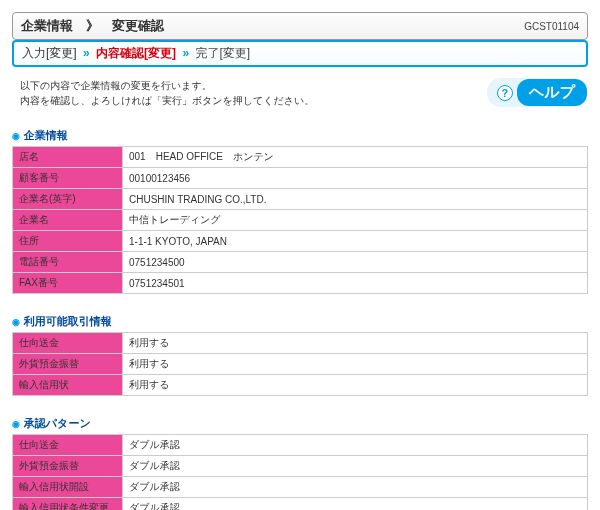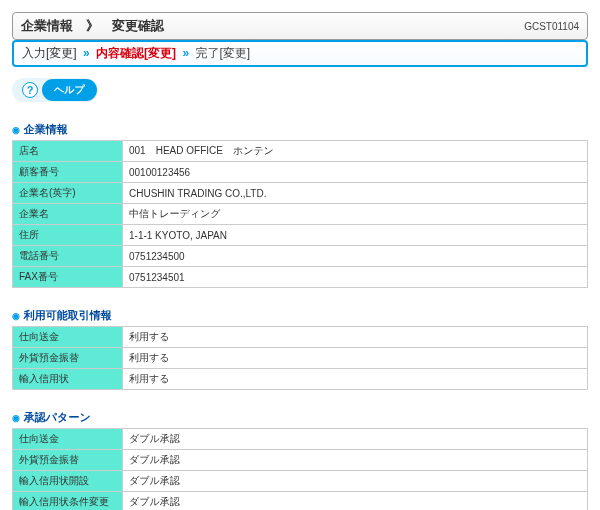--- a/index.html
+++ b/index.html
@@ -8,45 +8,49 @@
 .title-bar .t{font-size:13px;font-weight:bold}
 .title-bar .code{font-size:10px;color:#444}
 .bc{border:2px solid #00a0e9;border-radius:4px;padding:3px 8px;font-size:12px;background:linear-gradient(#fff,#f6fbff);margin-bottom:11px}
 .bc .sep{color:#00a0e9;font-weight:bold;margin:0 3px}
 .bc .cur{color:#d7000f;font-weight:bold}
 .bc .nx{color:#444}
 .msg-row{display:flex;justify-content:space-between;align-items:flex-start;margin:4px 0 10px}
 .msg{font-size:10px;line-height:1.5;color:#333;padding-left:8px}
 .help{background:#e6f4fb;border-radius:14px;padding:1px 1px 1px 10px;display:flex;align-items:center;gap:4px}
 .help .q{width:16px;height:16px;border-radius:50%;background:#fff;color:#00a0e9;border:1px solid #00a0e9;font-weight:bold;text-align:center;line-height:14px;font-size:11px}
-.help .btn{background:#00a0e9;color:#fff;border-radius:12px;padding:2px 10px;font-size:10px}
+.help .btn{background:#00a0e9;color:#fff;border-radius:12px;padding:2px 10px;font-size:15px}
 .sec-h{color:#004a9e;font-weight:bold;font-size:11px;margin:20px 0 3px;display:flex;align-items:center;gap:4px}
 .sec-h::before{content:"◉";color:#00a0e9;font-size:9px}
 table{width:100%;border-collapse:collapse;border:1px solid #ccc}
 th,td{border:1px solid #ccc;padding:3px 6px;font-size:10px;text-align:left;font-weight:normal}
-th{background:#5eead4;width:110px;color:#333}
+th{background:#ec4899;width:110px;color:#333}
 .btn{border:2px solid #00a0e9;border-radius:4px;padding:3px 14px;font-size:12px;font-weight:bold;background:linear-gradient(#fff,#eaf6fd);color:#0072bc;display:flex;align-items:center;gap:6px;cursor:pointer}
 </style>
 </head>
 <body>
 
 <div class="title-bar">
   <span class="t">企業情報　》　変更確認</span>
   <span class="code">GCST01104</span>
 </div>
 
 <div class="bc">
   <span>入力[変更]</span>
   <span class="sep">»</span>
   <span class="cur">内容確認[変更]</span>
   <span class="sep">»</span>
   <span class="nx">完了[変更]</span>
 </div>
 
 <div class="msg-row">
+  <div class="msg">
+    <div>以下の内容で企業情報の変更を行います。</div>
+      <div>内容を確認し、よろしければ「実行」ボタンを押してください。</div>
+  </div>
   <div class="help">
     <span class="q">?</span>
     <span class="btn">ヘルプ</span>
   </div>
 </div>
 
 <div class="sec-h">企業情報</div>
 <table>
     <tbody id="tb1">
       <tr>

